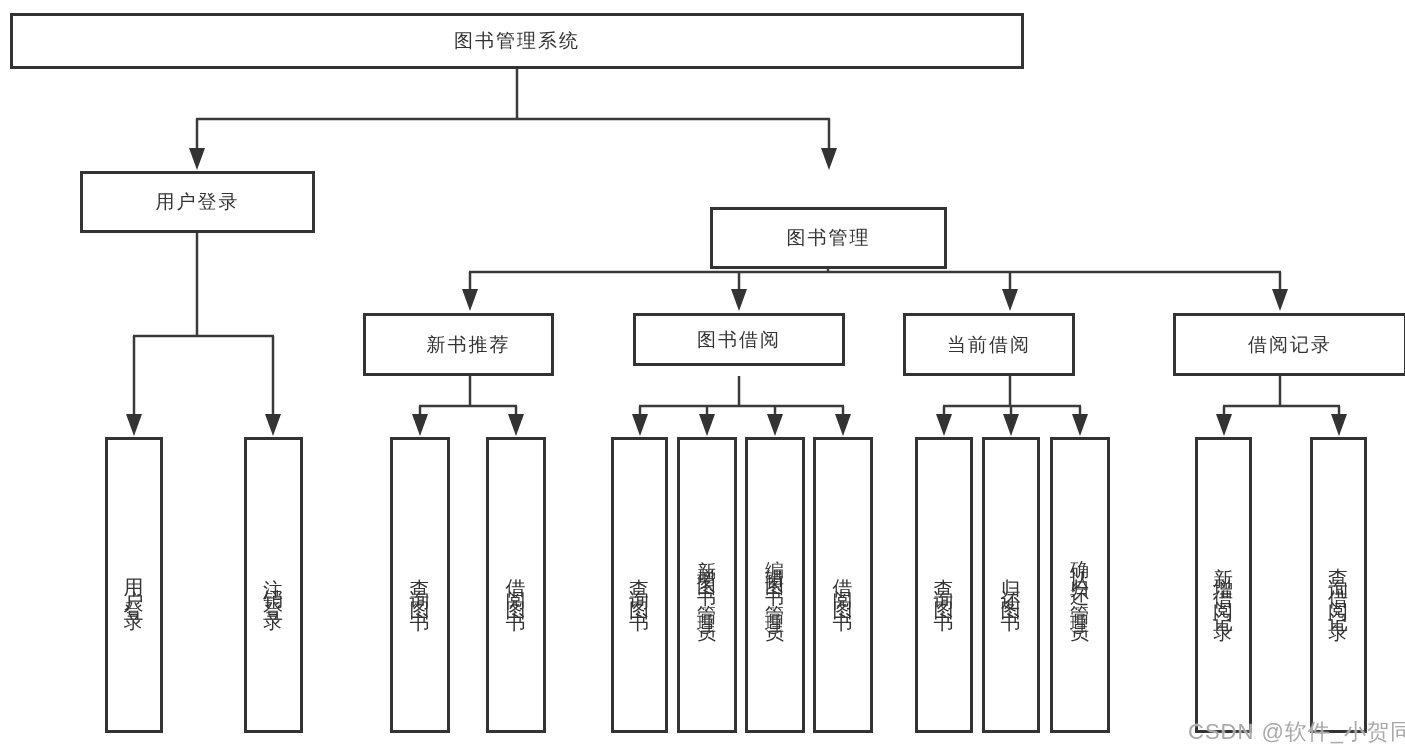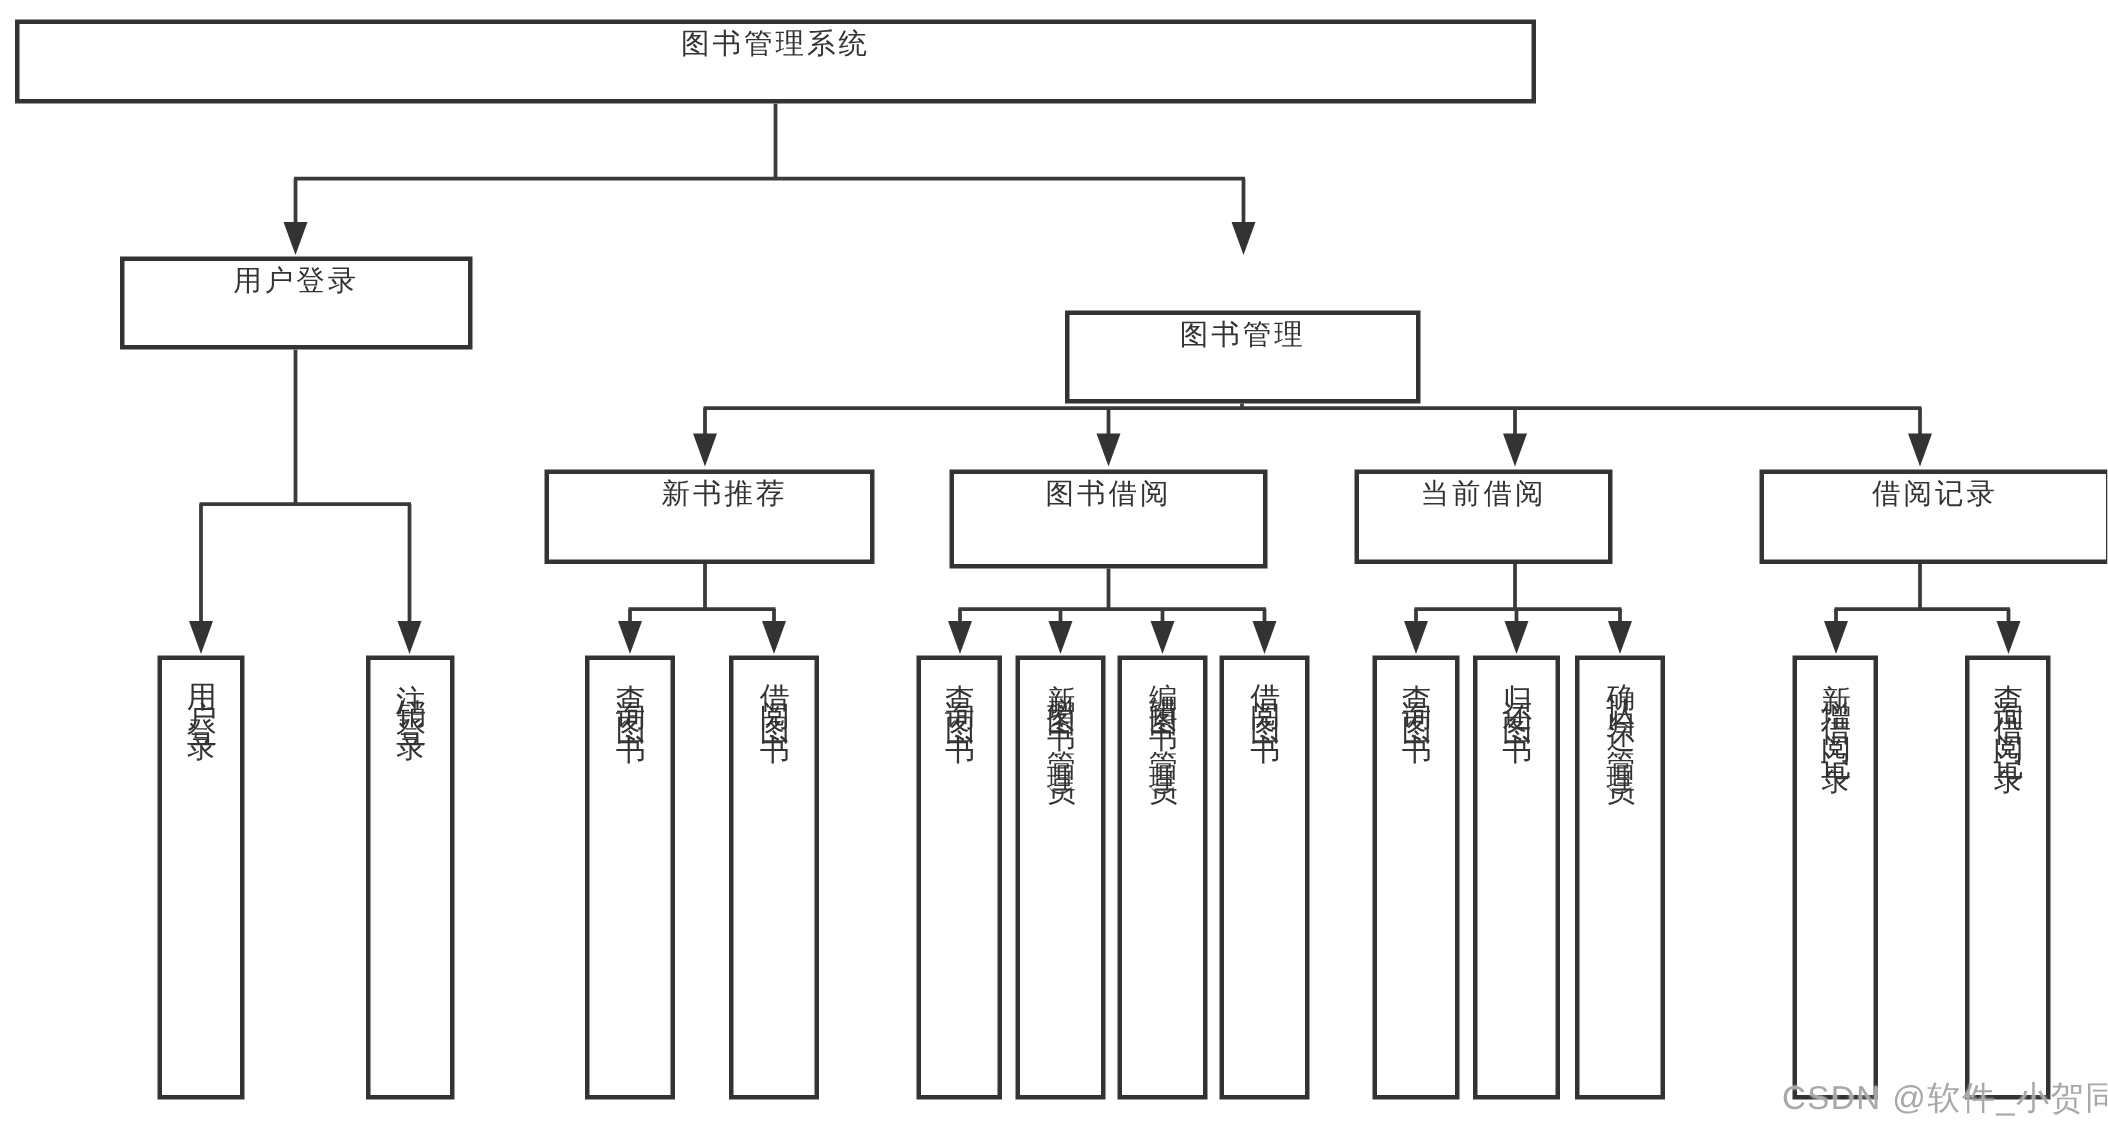--- a/index.html
+++ b/index.html
@@ -17,21 +17,21 @@
     left: 0; top: 0;
     width: 1405px; height: 747px;
     pointer-events: none;
   }
   .node {
     position: absolute;
     box-sizing: border-box;
     border: 3px solid #333333;
     background: #ffffff;
     display: flex;
-    align-items: flex-start;
+    align-items: center;
     justify-content: center;
     text-align: center;
   }
   .h-label {
     font-size: 19px;
     letter-spacing: 2px;
     color: #333333;
     white-space: nowrap;
   }
   .leaf {
@@ -134,24 +134,24 @@
     <span class="h-label">图书管理系统</span>
   </div>
 
   <div class="node" style="left:80px; top:171px; width:235px; height:62px;">
     <span class="h-label">用户登录</span>
   </div>
   <div class="node" style="left:710px; top:171px; width:237px; height:62px;margin-top:36px;">
     <span class="h-label">图书管理</span>
   </div>
 
-  <div class="node" style="left:363px; top:313px; width:220px; height:63px;padding-left:20px;">
+  <div class="node" style="left:363px; top:313px; width:191px; height:63px;padding-left:20px;">
     <span class="h-label">新书推荐</span>
   </div>
-  <div class="node" style="left:633px; top:313px; width:212px; height:66px;">
+  <div class="node" style="left:633px; top:313px; width:212px; height:53px;">
     <span class="h-label">图书借阅</span>
   </div>
   <div class="node" style="left:903px; top:313px; width:172px; height:63px;">
     <span class="h-label">当前借阅</span>
   </div>
   <div class="node" style="left:1173px; top:313px; width:234px; height:63px;">
     <span class="h-label">借阅记录</span>
   </div>
 
   <div class="node leaf" style="left:105px;">

